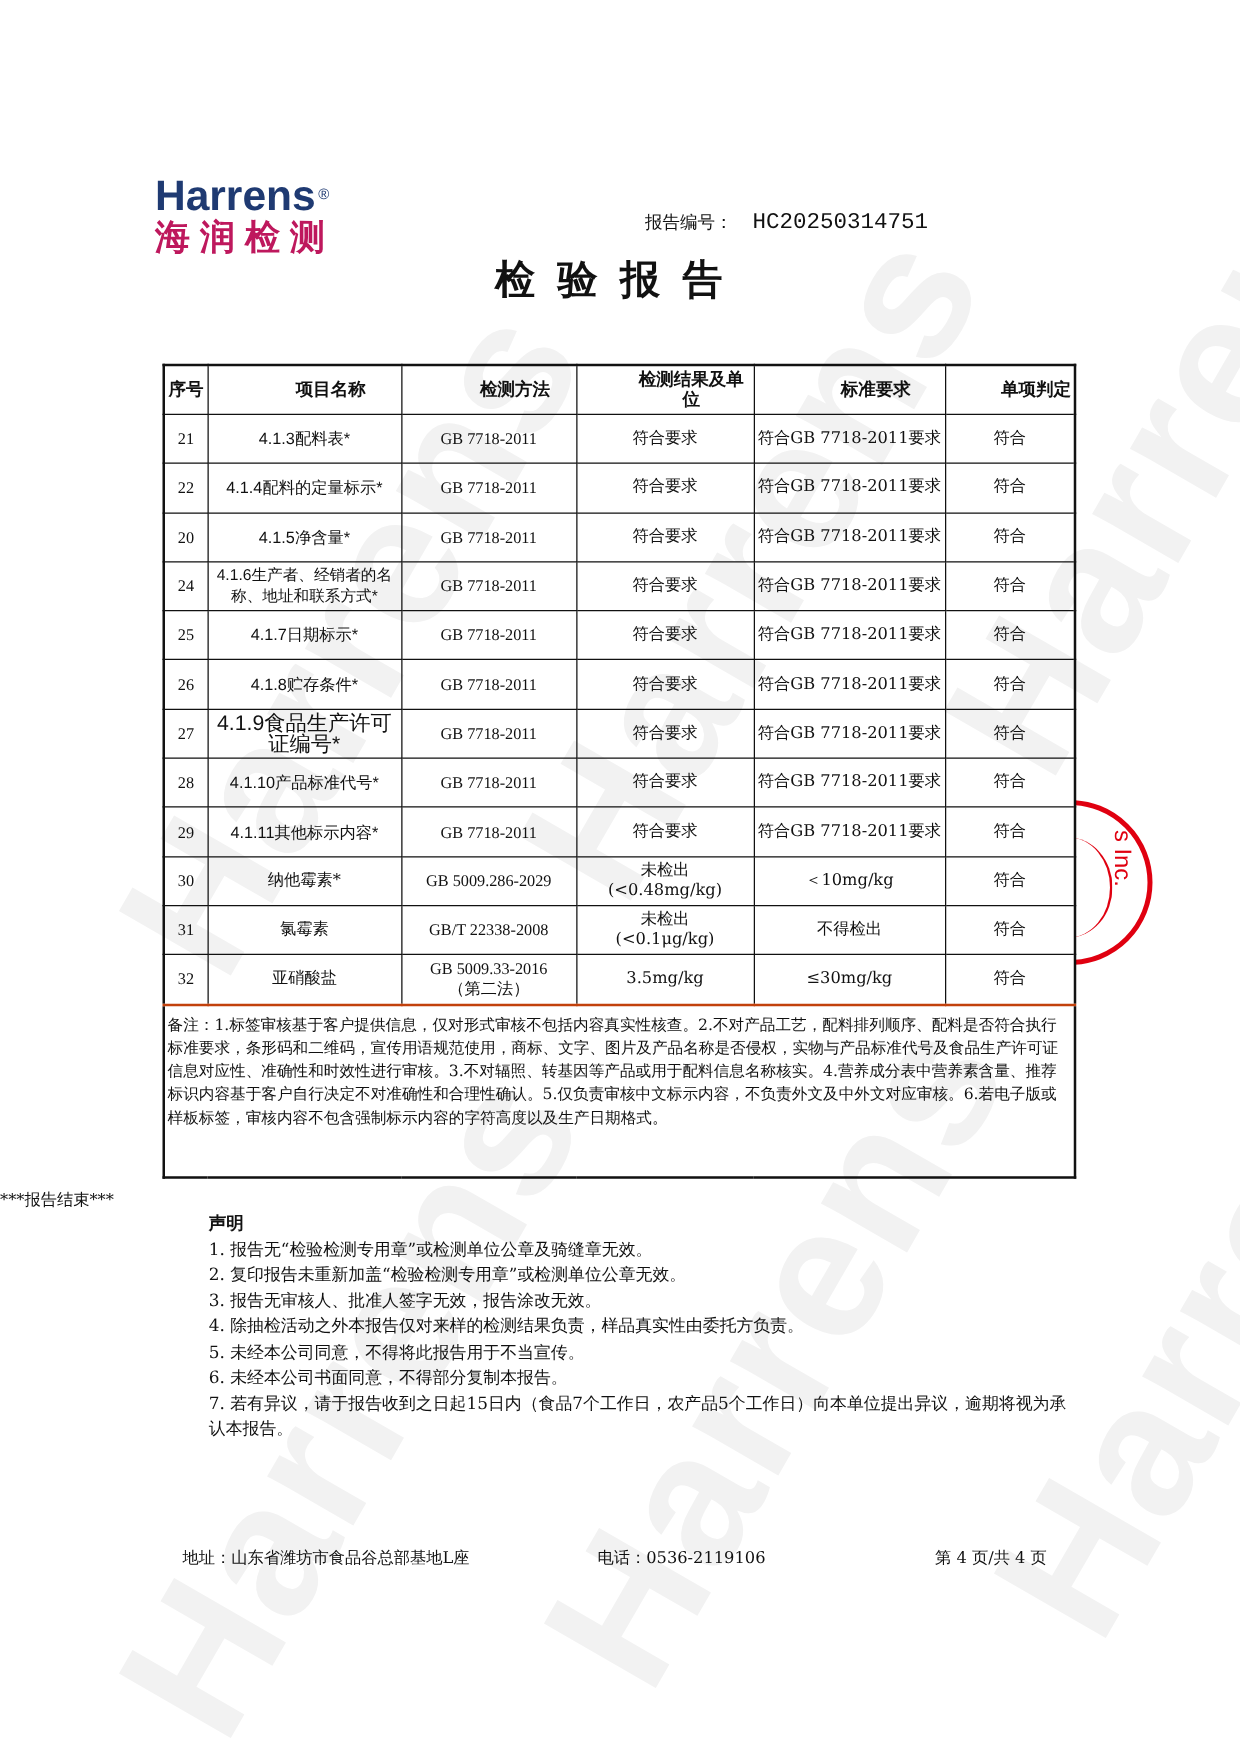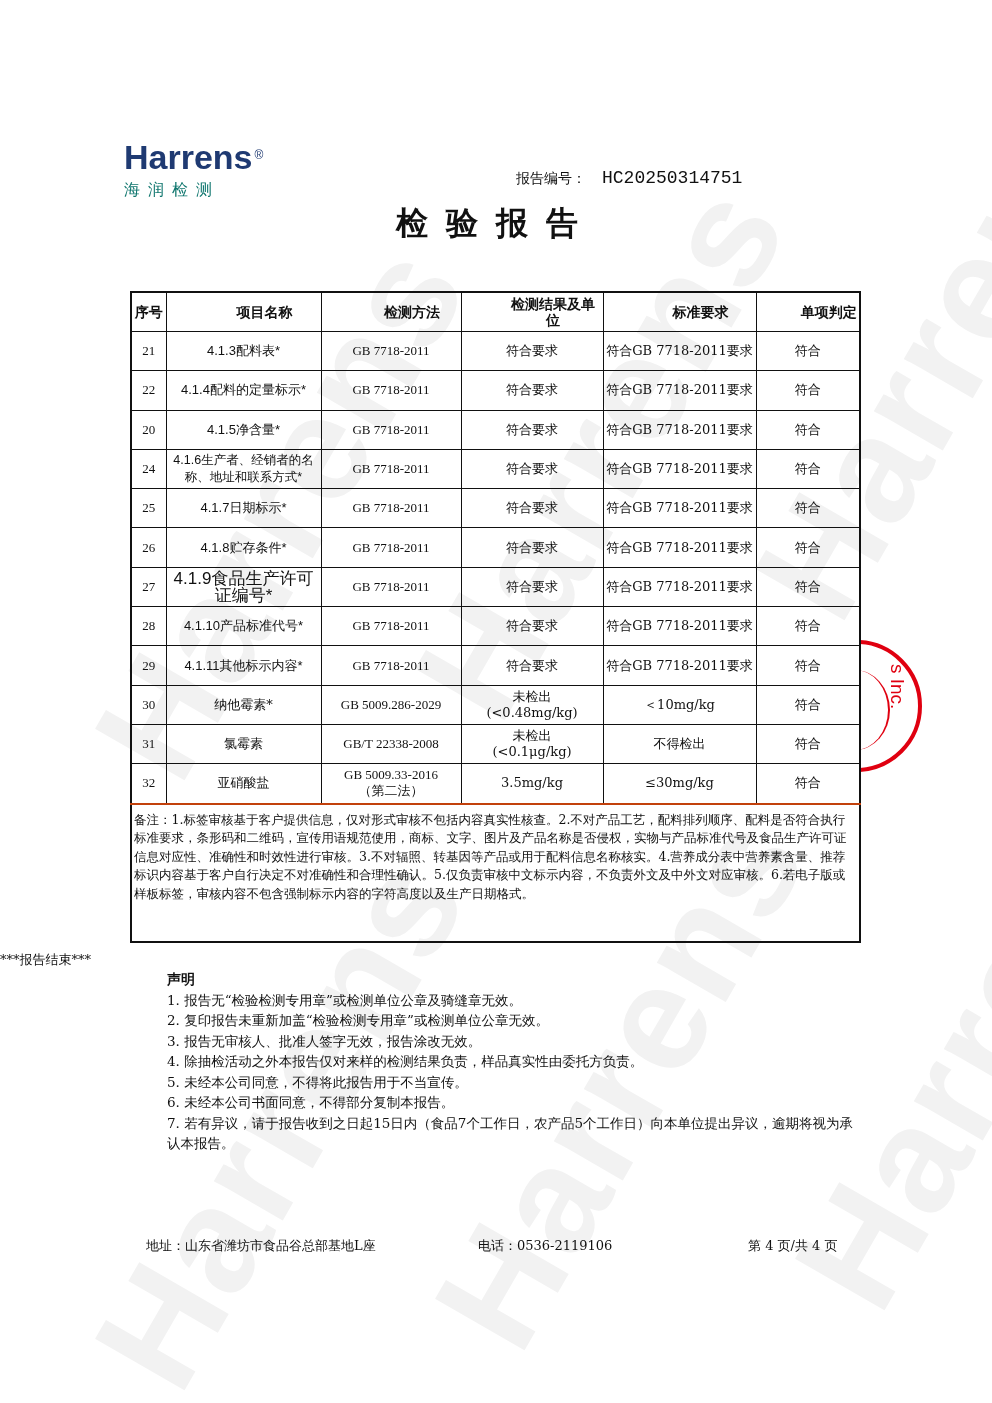--- a/index.html
+++ b/index.html
@@ -14,22 +14,22 @@
       font-weight: bold; font-size: 150px; color: #f2f2f2; transform: rotate(-60deg);
       transform-origin: left top; white-space: nowrap; letter-spacing: 2px;
     }
     .logo { position: absolute; left: 124px; top: 140px; }
     .logo-en {
       font-family: "Liberation Sans", "DejaVu Sans", sans-serif; font-weight: bold;
       font-size: 34px; color: #1f3a72; line-height: 34px; letter-spacing: 0px;
     }
     .logo-en sup { font-size: 12px; font-weight: normal; vertical-align: top; position: relative; top: -2px; margin-left: 2px; }
     .logo-cn {
-      font-family: "DejaVu Sans", sans-serif; font-weight: normal; font-size: 16px;
-      color: #0f766e; letter-spacing: 8px; margin-top: 2px; line-height: 28px;
+      font-family: "DejaVu Sans", sans-serif; font-weight: bold; font-size: 28px;
+      color: #be185d; letter-spacing: 8px; margin-top: 2px; line-height: 28px;
     }
     .report-no {
       position: absolute; left: 516px; top: 168px; font-size: 15px;
       font-family: "DejaVu Sans", sans-serif;
     }
     .report-no .lbl { font-weight: normal; font-size: 14px; }
     .report-no .val { font-family: "Liberation Mono", "DejaVu Sans Mono", monospace; font-size: 18px; margin-left: 16px; }
     .title {
       position: absolute; left: 0; width: 992px; top: 202px; text-align: center;
       font-size: 32px; font-weight: bold; letter-spacing: 18px; font-family: "DejaVu Serif", serif;

